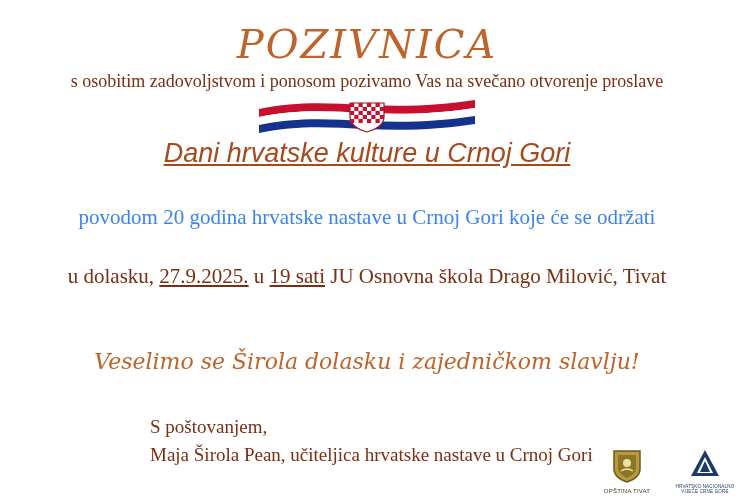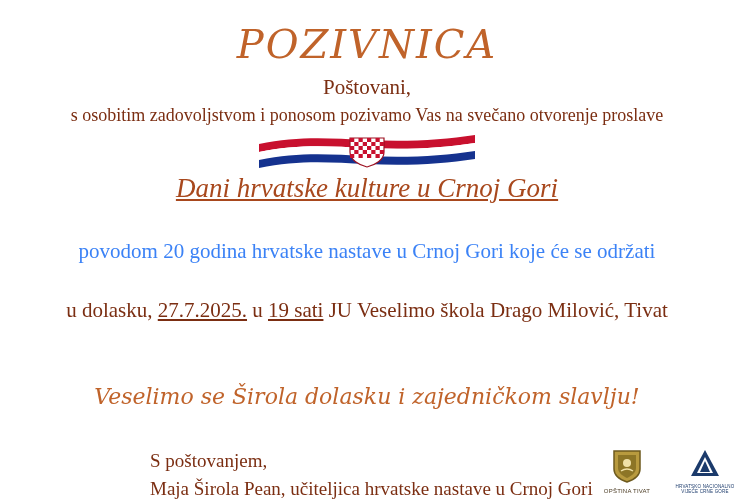--- a/index.html
+++ b/index.html
@@ -50,21 +50,21 @@
   }
 
   .flag-wrap {
     margin: 6px auto 2px auto;
     width: 220px;
     height: 34px;
     position: relative;
   }
 
   .subtitle {
-    font-family: Liberation Serif, serif;
+    font-family: Liberation Sans, sans-serif;
     font-style: italic;
     font-size: 27px;
     color: #a8481d;
     text-decoration: underline;
     margin: 4px 0 0 0;
     line-height: 1.2;
   }
 
   .occasion {
     font-size: 21px;
@@ -122,21 +122,20 @@
   }
   .logo-caption.blue { color: #1b3a6b; font-size: 4.5px; }
 </style>
 </head>
 <body>
 
 <div class="page">
 
   <div class="title">POZIVNICA</div>
 
-  <div class="greeting">Poštovani,</div>
 
   <div class="lead">s osobitim zadovoljstvom i ponosom pozivamo Vas na svečano otvorenje proslave</div>
 
   <div class="flag-wrap">
     <svg width="220" height="34" viewBox="0 0 220 34" xmlns="http://www.w3.org/2000/svg" aria-hidden="true">
       <path d="M2,10 C40,2 70,4 110,6 C150,8 185,6 218,1 L218,9 C185,14 150,16 110,14 C70,12 40,10 2,18 Z" fill="#c8102e"></path>
       <path d="M2,18 C40,10 70,12 110,14 C150,16 185,14 218,9 L218,17 C185,22 150,24 110,22 C70,20 40,18 2,26 Z" fill="#ffffff"></path>
       <path d="M2,26 C40,18 70,20 110,22 C150,24 185,22 218,17 L218,25 C185,30 150,32 110,30 C70,28 40,26 2,34 Z" fill="#15328f"></path>
       <g transform="translate(93,4)">
         <path d="M0,0 L34,0 L34,14 C34,22 25,27 17,29 C9,27 0,22 0,14 Z" fill="#ffffff" stroke="#9c1020" stroke-width="1.2"></path>
@@ -164,21 +163,21 @@
         </g>
       </g>
     </svg>
   </div>
 
   <div class="subtitle">Dani hrvatske kulture u Crnoj Gori</div>
 
   <div class="occasion">povodom 20 godina hrvatske nastave u Crnoj Gori koje će se održati</div>
 
   <div class="when">
-    <span>u dolasku, </span><u>27.7.2025.</u><span> u </span><u>19 sati</u><span> JU Veselimo škola Drago Milović, Tivat</span>
+    <span>u dolasku, </span><u>27.9.2025.</u><span> u </span><u>19 sati</u><span> JU Osnovna škola Drago Milović, Tivat</span>
   </div>
 
   <div class="closing-italic">Veselimo se Širola dolasku i zajedničkom slavlju!</div>
 
   <div class="signoff">
     <div>S poštovanjem,</div>
     <div>Maja Širola Pean, učiteljica hrvatske nastave u Crnoj Gori</div>
   </div>
 
   <div class="logos">

